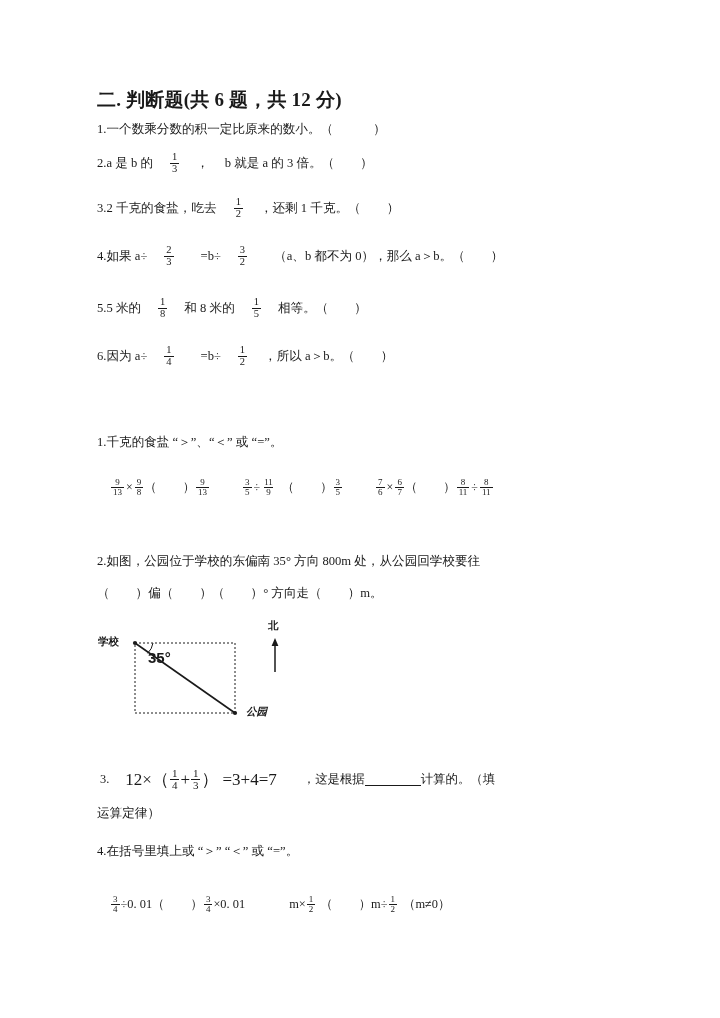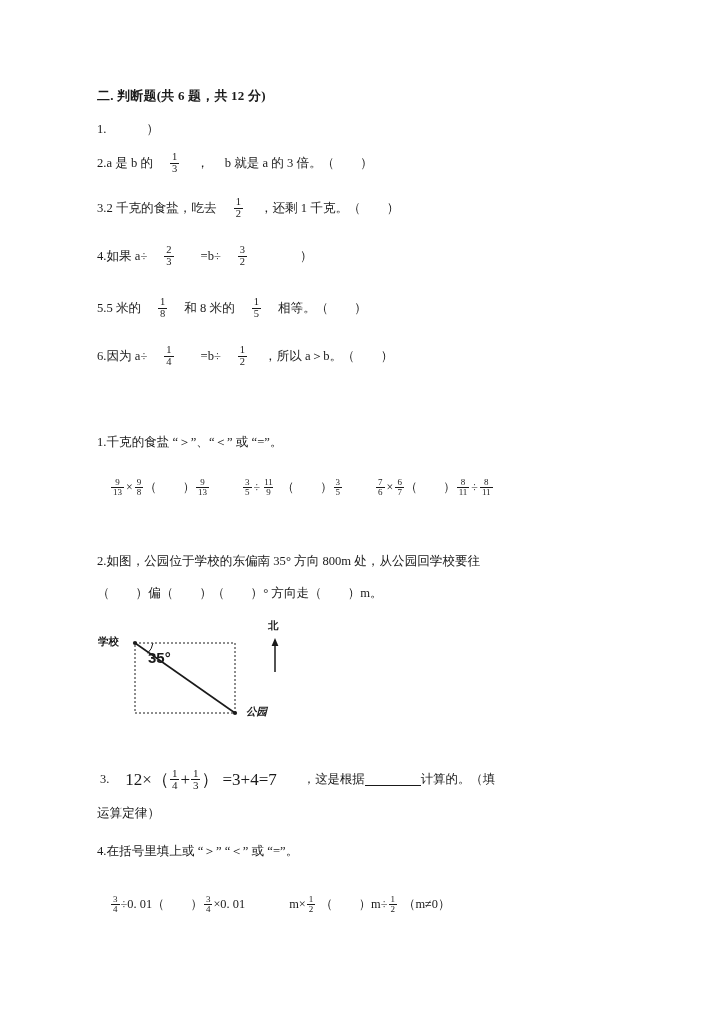--- a/index.html
+++ b/index.html
@@ -10,21 +10,21 @@
     color:#1a1a1a;
     position:relative;
     overflow:hidden;
   }
   .page { position:absolute; left:0; top:0; width:720px; height:1018px; }
 
   
   .sec-head {
     position:absolute;
     font-weight:bold;
-    font-size:13px;
+    font-size:19px;
     letter-spacing:.2px;
     white-space:nowrap;
   }
   .qline {
     position:absolute;
     font-size:12.6px;
     white-space:nowrap;
     display:flex;
     align-items:center;
   }
@@ -75,20 +75,21 @@
 </style>
 </head>
 <body>
 
 <div class="page">
 
   <div class="sec-head" style="left:97px; top:87px;">二. 判断题(共 6 题，共 12 分)</div>
 
   <div class="qline" style="left:97px; top:121px;">
     <span class="t">1.</span>
+    <span class="t">一个数乘分数的积一定比原来的数小。（</span>
     <span class="gap-l"></span>
     <span class="t">）</span>
   </div>
 
   <div class="qline" style="left:97px; top:152px;">
     <span class="t">2.</span>
     <span class="t">a 是 b 的</span>
     <span class="gap-s"></span>
     <span class="frac">
       <span class="num">1</span>
@@ -125,20 +126,21 @@
       <span class="den">3</span>
     </span>
     <span class="gap-m"></span>
     <span class="t">=b÷</span>
     <span class="gap-s"></span>
     <span class="frac">
       <span class="num">3</span>
       <span class="den">2</span>
     </span>
     <span class="gap-m"></span>
+    <span class="t">（a、b 都不为 0），那么 a＞b。（</span>
     <span class="gap-m"></span>
     <span class="t">）</span>
   </div>
 
   <div class="qline" style="left:97px; top:297px;">
     <span class="t">5.</span>
     <span class="t">5 米的</span>
     <span class="gap-s"></span>
     <span class="frac">
       <span class="num">1</span>

